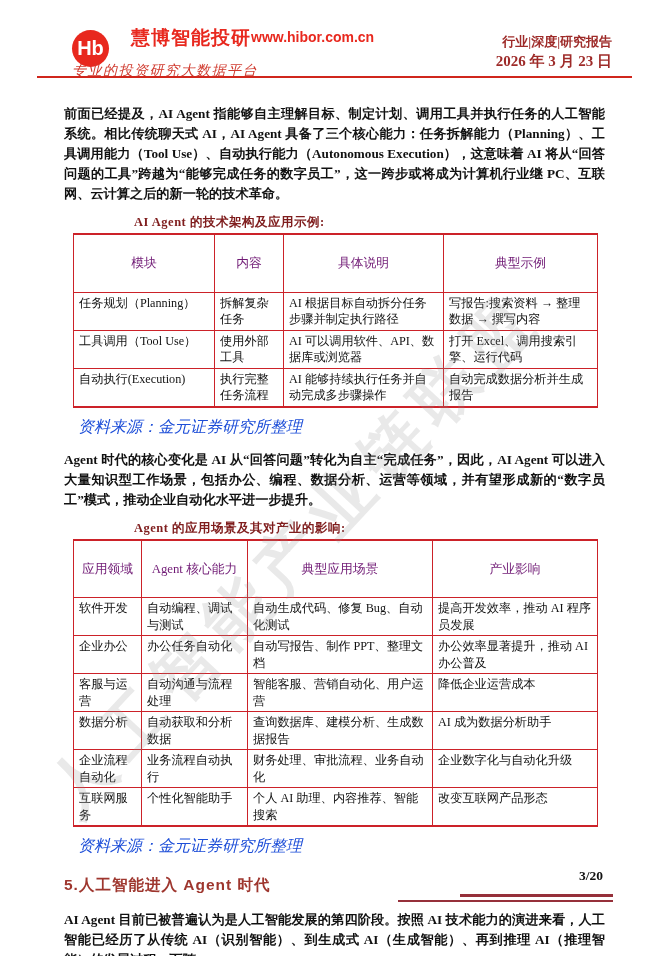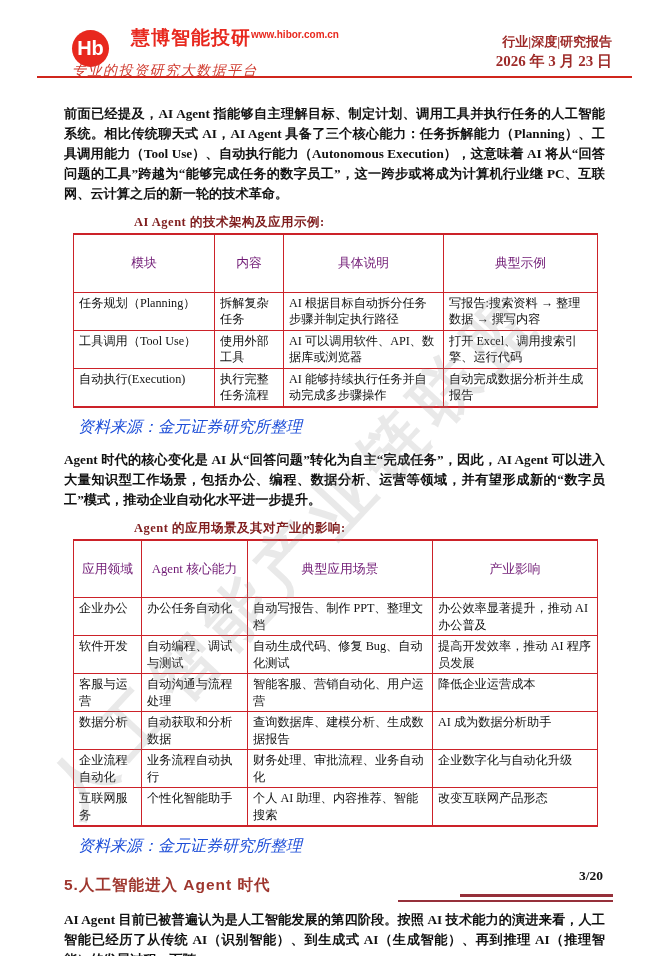--- a/index.html
+++ b/index.html
@@ -11,21 +11,21 @@
   
   .hdr-logo{position:absolute;left:72px;top:28px;display:flex;align-items:flex-start;}
   .logo-circle{
     width:37px;height:37px;border-radius:50%;background:#e8281e;color:#fff;
     display:flex;align-items:center;justify-content:center;
     font-family:"Liberation Sans",sans-serif;font-weight:bold;
     font-size:20px;margin-right:22px;margin-top:2px;
   }
   .logo-texts{display:flex;flex-direction:row;line-height:1;}
   .logo-name{color:#e8281e;font-weight:bold;font-size:19px;font-family:"Liberation Sans",sans-serif;letter-spacing:1px;}
-  .logo-url{color:#e8281e;font-weight:bold;font-size:10px;font-family:"Liberation Sans",sans-serif;margin-top:2px;}
+  .logo-url{color:#e8281e;font-weight:bold;font-size:14px;font-family:"Liberation Sans",sans-serif;margin-top:2px;}
   .logo-slogan{position:absolute;left:72px;top:62px;color:#d03a2e;font-size:14px;font-style:italic;letter-spacing:1.5px;white-space:nowrap;}
   .hdr-right{position:absolute;right:57px;top:34px;text-align:right;line-height:1.25;}
   .hdr-type{color:#9e2b29;font-weight:bold;font-size:13px;}
   .hdr-date{color:#9e2b29;font-weight:bold;font-size:15px;margin-top:2px;}
   .hdr-rule{position:absolute;left:37px;top:76px;width:595px;height:2px;background:#d0261c;}
   
   .watermark{
     position:absolute;left:60px;top:760px;
     transform:rotate(-47deg);transform-origin:left center;
     font-size:64px;letter-spacing:12px;white-space:nowrap;
@@ -134,30 +134,30 @@
           <col style="width:165px">
         </colgroup>
       <tbody>
           <tr class="hdr">
         <th>应用领域</th>
         <th>Agent 核心能力</th>
         <th>典型应用场景</th>
         <th>产业影响</th>
       </tr>
       <tr>
+        <td class="c1">软件开发</td>
+        <td>自动编程、调试与测试</td>
+        <td>自动生成代码、修复 Bug、自动化测试</td>
+        <td>提高开发效率，推动 AI 程序员发展</td>
+      </tr>
+      <tr>
         <td class="c1">企业办公</td>
         <td>办公任务自动化</td>
         <td>自动写报告、制作 PPT、整理文档</td>
         <td>办公效率显著提升，推动 AI 办公普及</td>
-      </tr>
-      <tr>
-        <td class="c1">软件开发</td>
-        <td>自动编程、调试与测试</td>
-        <td>自动生成代码、修复 Bug、自动化测试</td>
-        <td>提高开发效率，推动 AI 程序员发展</td>
       </tr>
       <tr>
         <td class="c1 nb">客服与运营</td>
         <td>自动沟通与流程处理</td>
         <td>智能客服、营销自动化、用户运营</td>
         <td>降低企业运营成本</td>
       </tr>
       <tr>
         <td class="c1">数据分析</td>
         <td>自动获取和分析数据</td>

